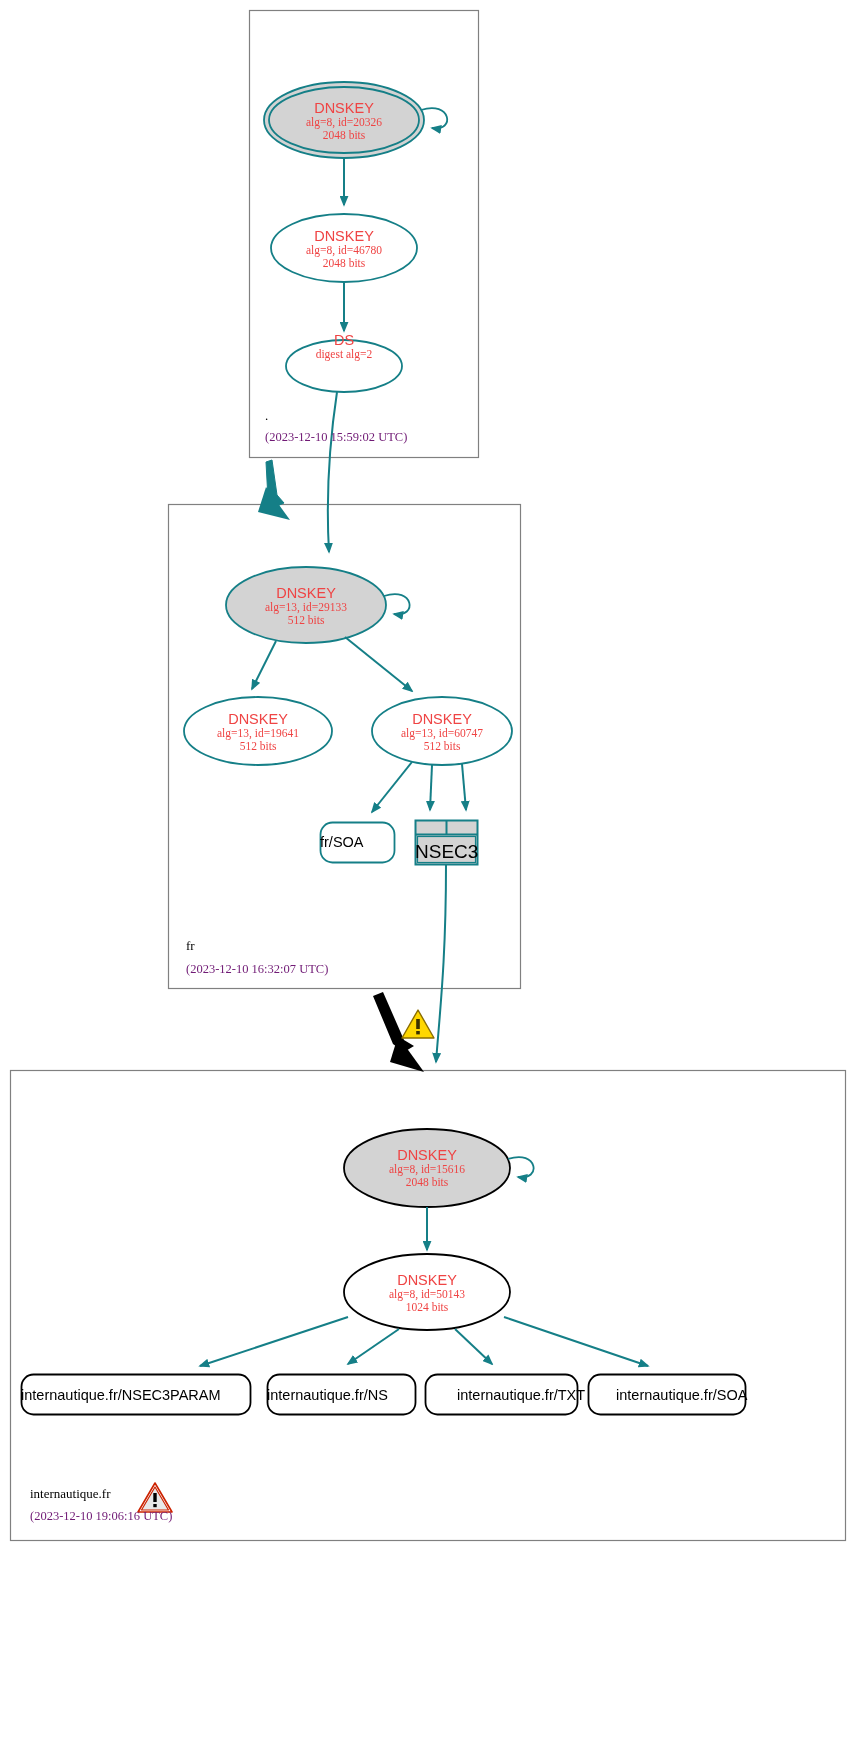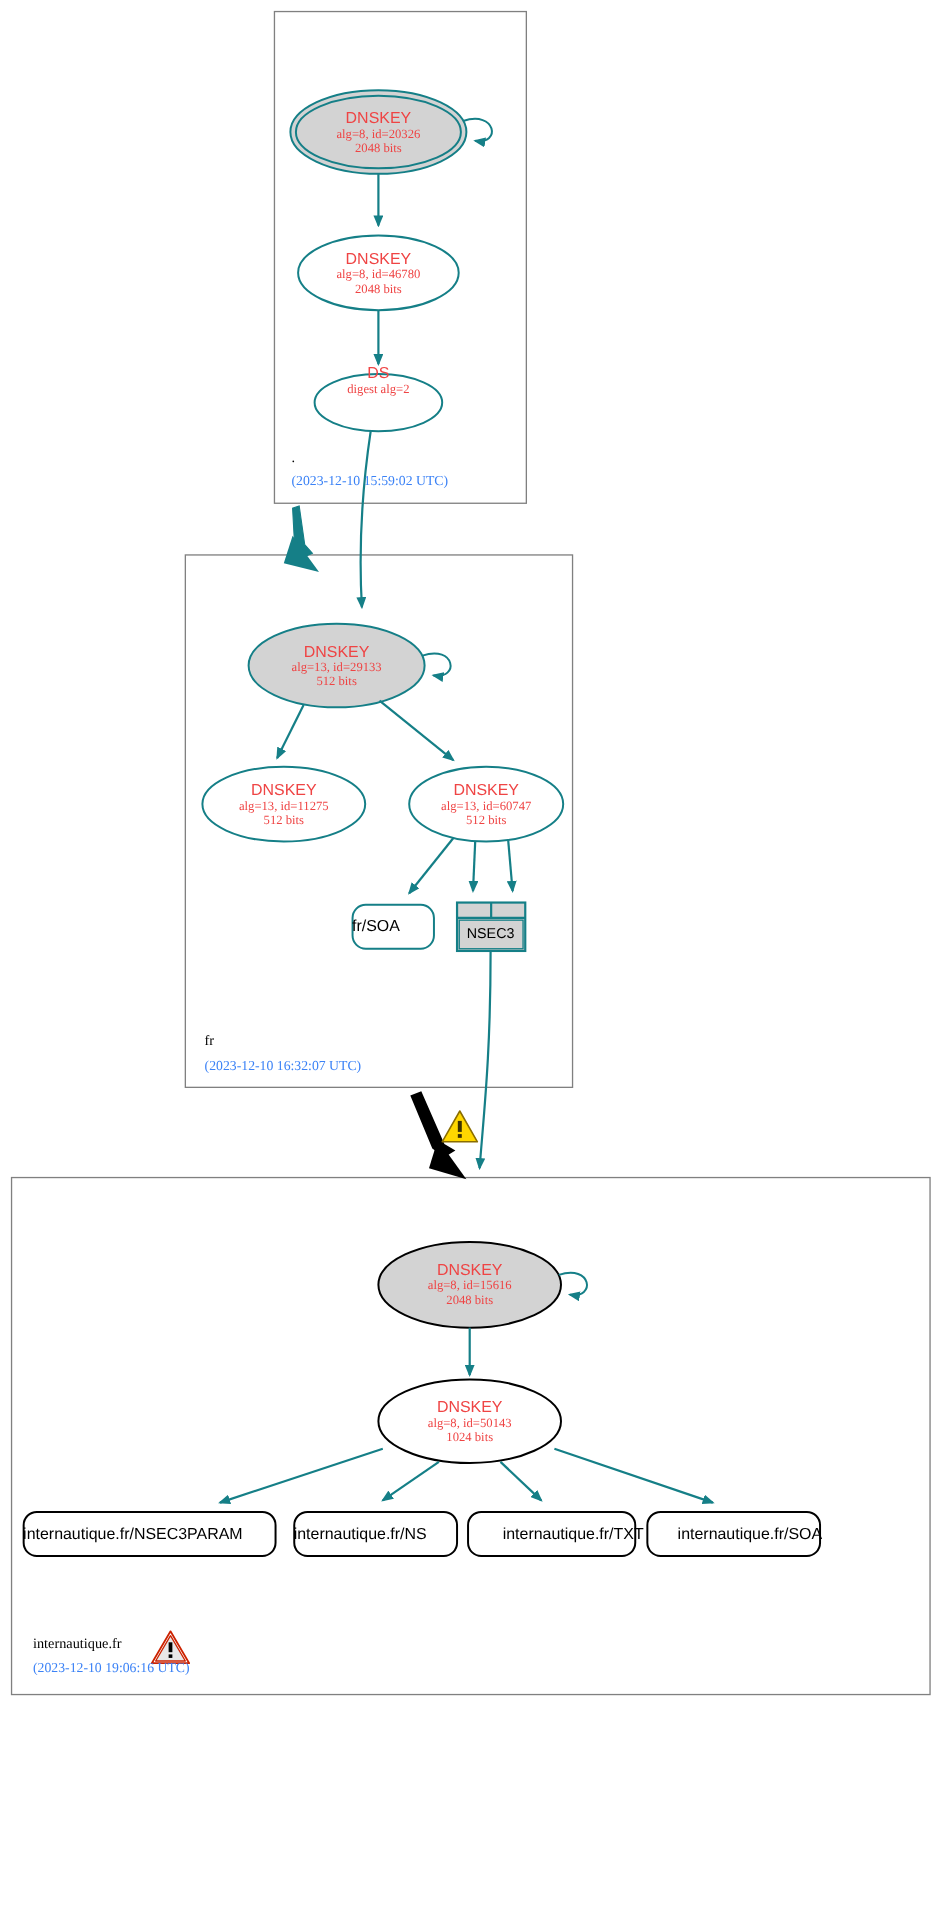--- a/index.html
+++ b/index.html
@@ -8,25 +8,25 @@
        -webkit-font-smoothing:antialiased;}
   .stage{position:absolute;left:0;top:0;width:856px;height:1753px;}
   svg.layer{position:absolute;left:0;top:0;width:856px;height:1753px;overflow:visible;}
   .node-label{position:absolute;text-align:center;pointer-events:none;
               color:#ef4444;line-height:1.12;}
   .nl-title{font-family:"Liberation Sans",sans-serif;font-size:14.5px;}
   .nl-sub{font-family:"Liberation Serif",serif;font-size:11.5px;}
   .zone-name{position:absolute;font-family:"Liberation Serif",serif;
              font-size:13px;color:#000;}
   .zone-time{position:absolute;font-family:"Liberation Serif",serif;
-             font-size:12.5px;color:#3b82f6;}
+             font-size:12.5px;color:#701a75;}
   .rr-label{position:absolute;font-family:"Liberation Sans",sans-serif;
             font-size:14.5px;color:#000;text-align:left;line-height:1;}
   .nsec-label{position:absolute;font-family:"Liberation Sans",sans-serif;
-              font-size:13px;color:#000;text-align:center;}
+              font-size:19px;color:#000;text-align:center;}
 </style>
 </head>
 <body>
 
 <div class="stage">
 
   <svg class="layer" viewBox="0 0 856 1753">
     <defs>
       <marker id="ah-teal" markerWidth="11" markerHeight="9" refX="9.2" refY="4.5" orient="auto" markerUnits="userSpaceOnUse">
         <path d="M0,0 L11,4.5 L0,9 Z" fill="#157f87"></path>
@@ -138,21 +138,21 @@
   <div class="zone-time" style="left:265px;top:430px;">(2023-12-10 15:59:02 UTC)</div>
 
   <div class="node-label" style="left:206px;top:585px;width:200px;">
     <div class="nl-title">DNSKEY</div>
     <div class="nl-sub">alg=13, id=29133</div>
     <div class="nl-sub">512 bits</div>
   </div>
 
   <div class="node-label" style="left:158px;top:711px;width:200px;">
     <div class="nl-title">DNSKEY</div>
-    <div class="nl-sub">alg=13, id=11275</div>
+    <div class="nl-sub">alg=13, id=19641</div>
     <div class="nl-sub">512 bits</div>
   </div>
 
   <div class="node-label" style="left:342px;top:711px;width:200px;">
     <div class="nl-title">DNSKEY</div>
     <div class="nl-sub">alg=13, id=60747</div>
     <div class="nl-sub">512 bits</div>
   </div>
 
   <div class="rr-label" style="left:320px;top:835px;width:74px;">fr/SOA</div>

